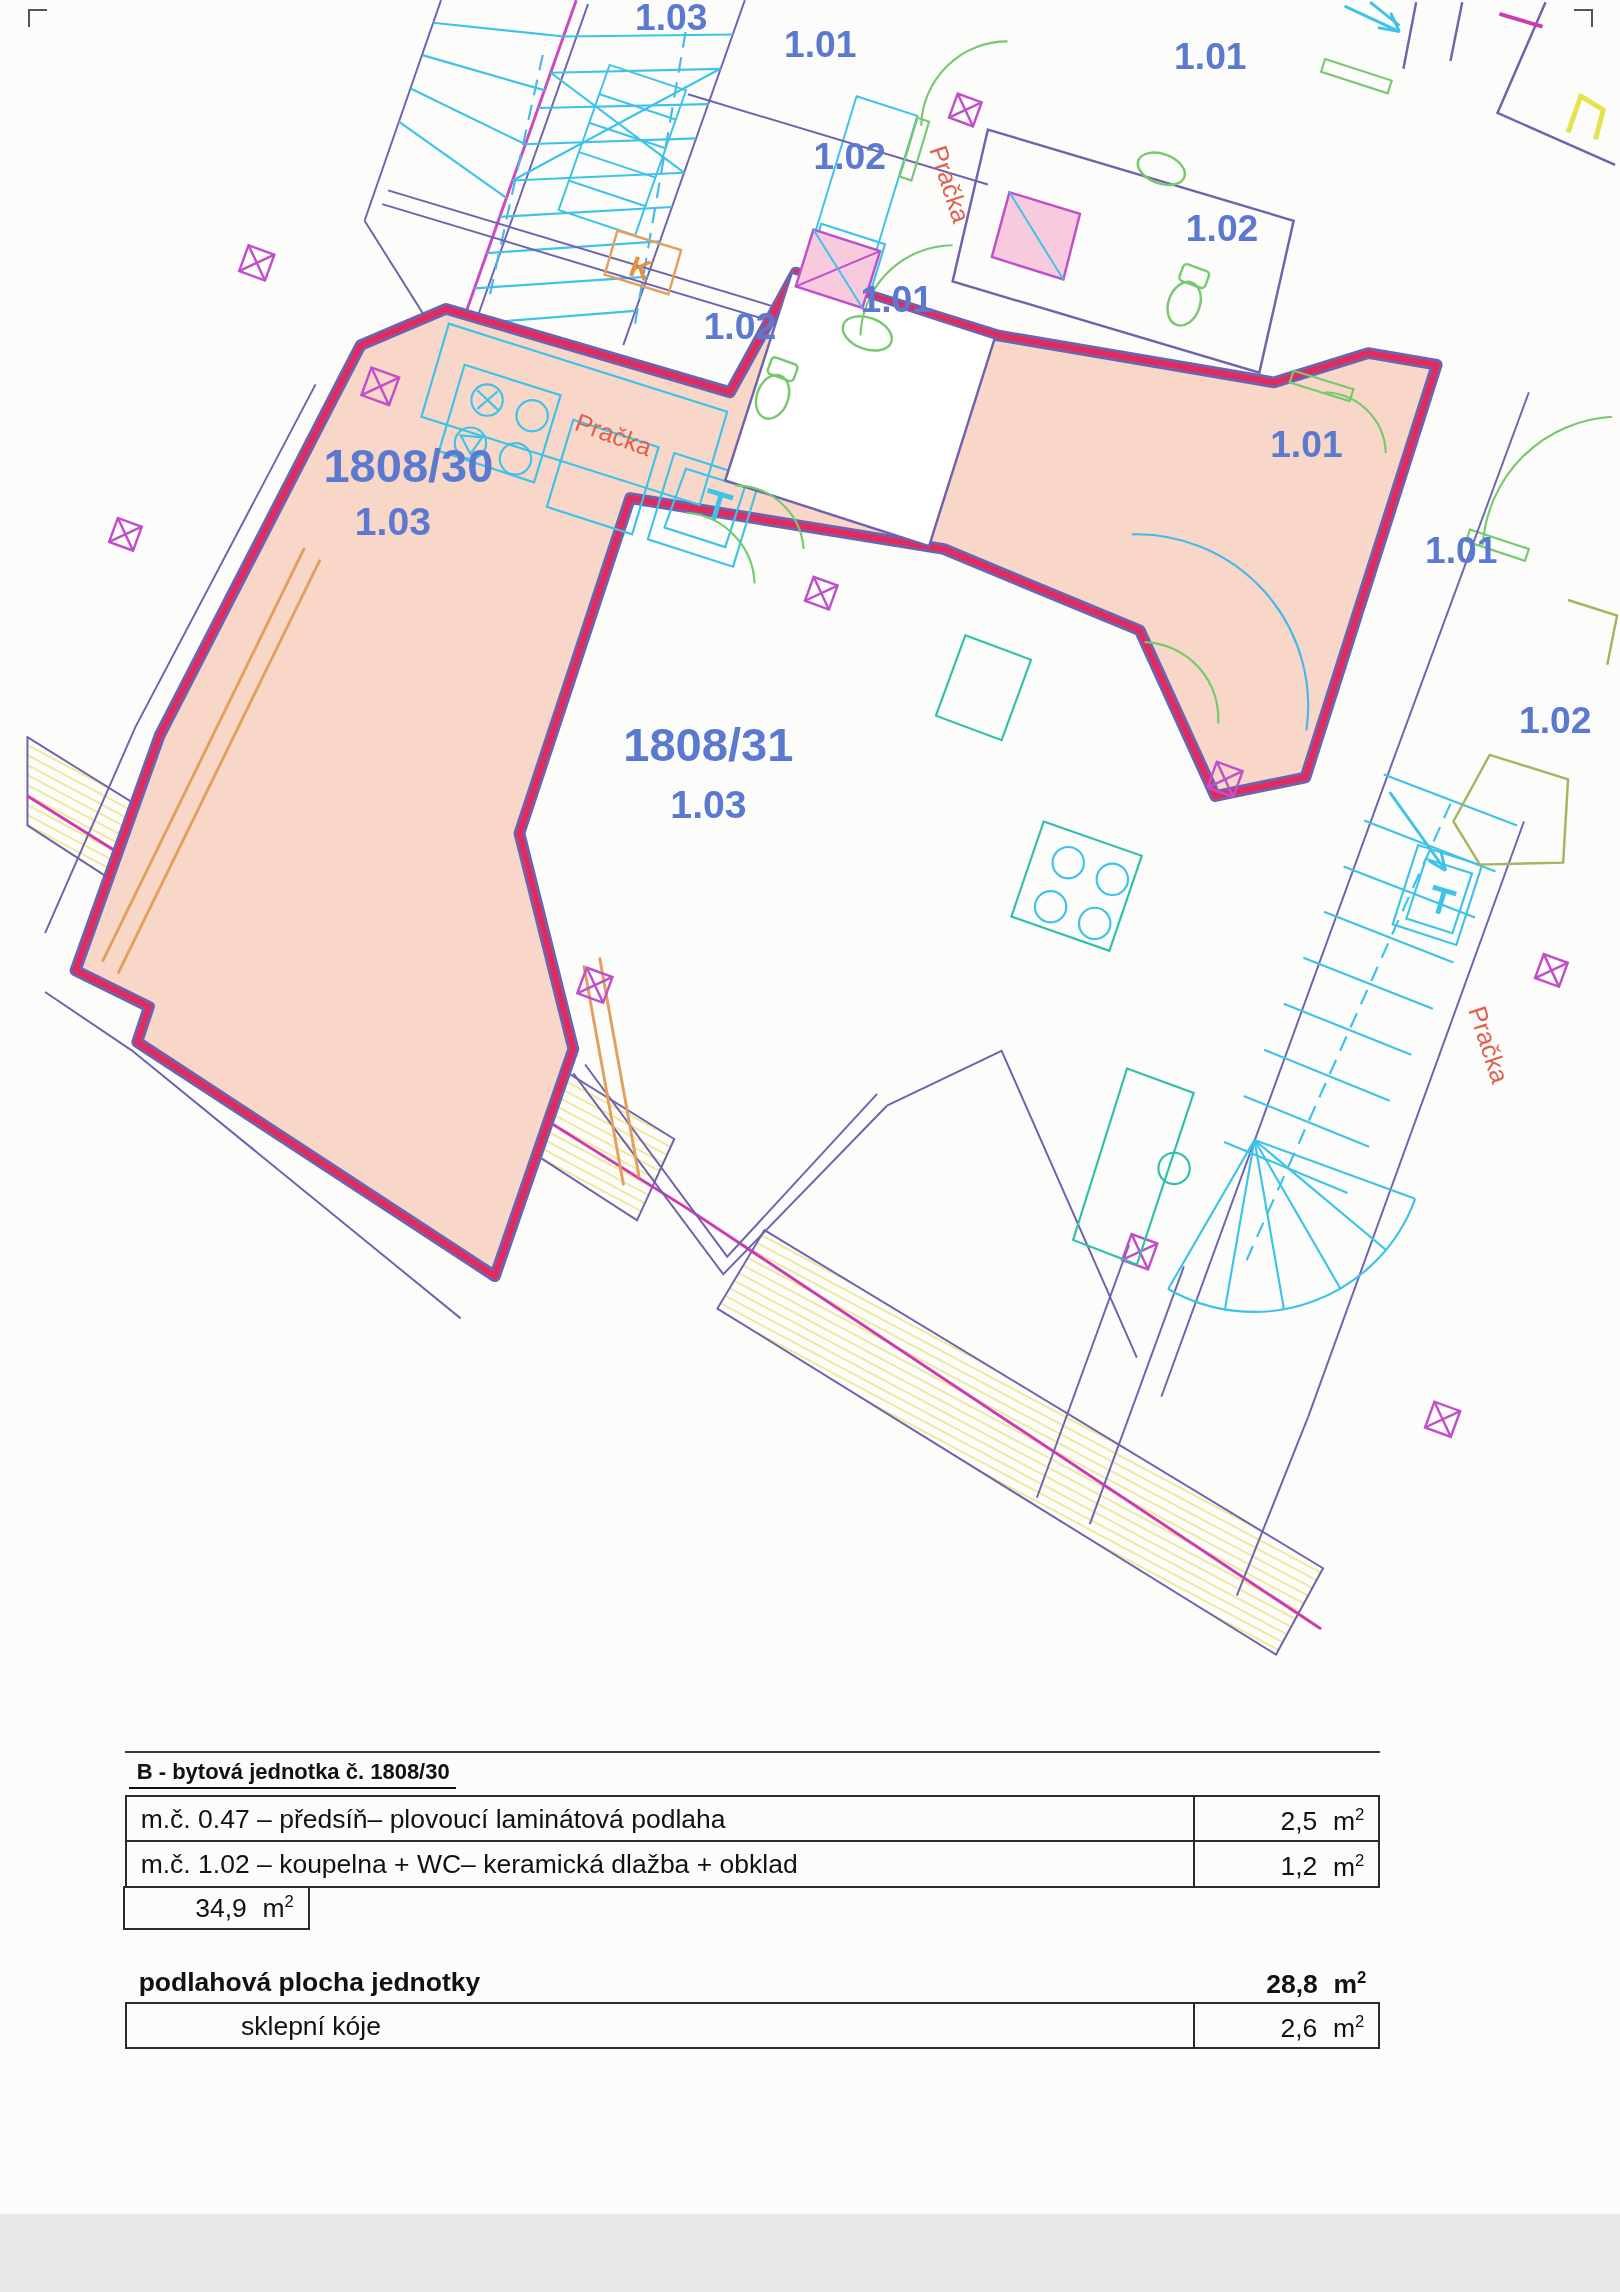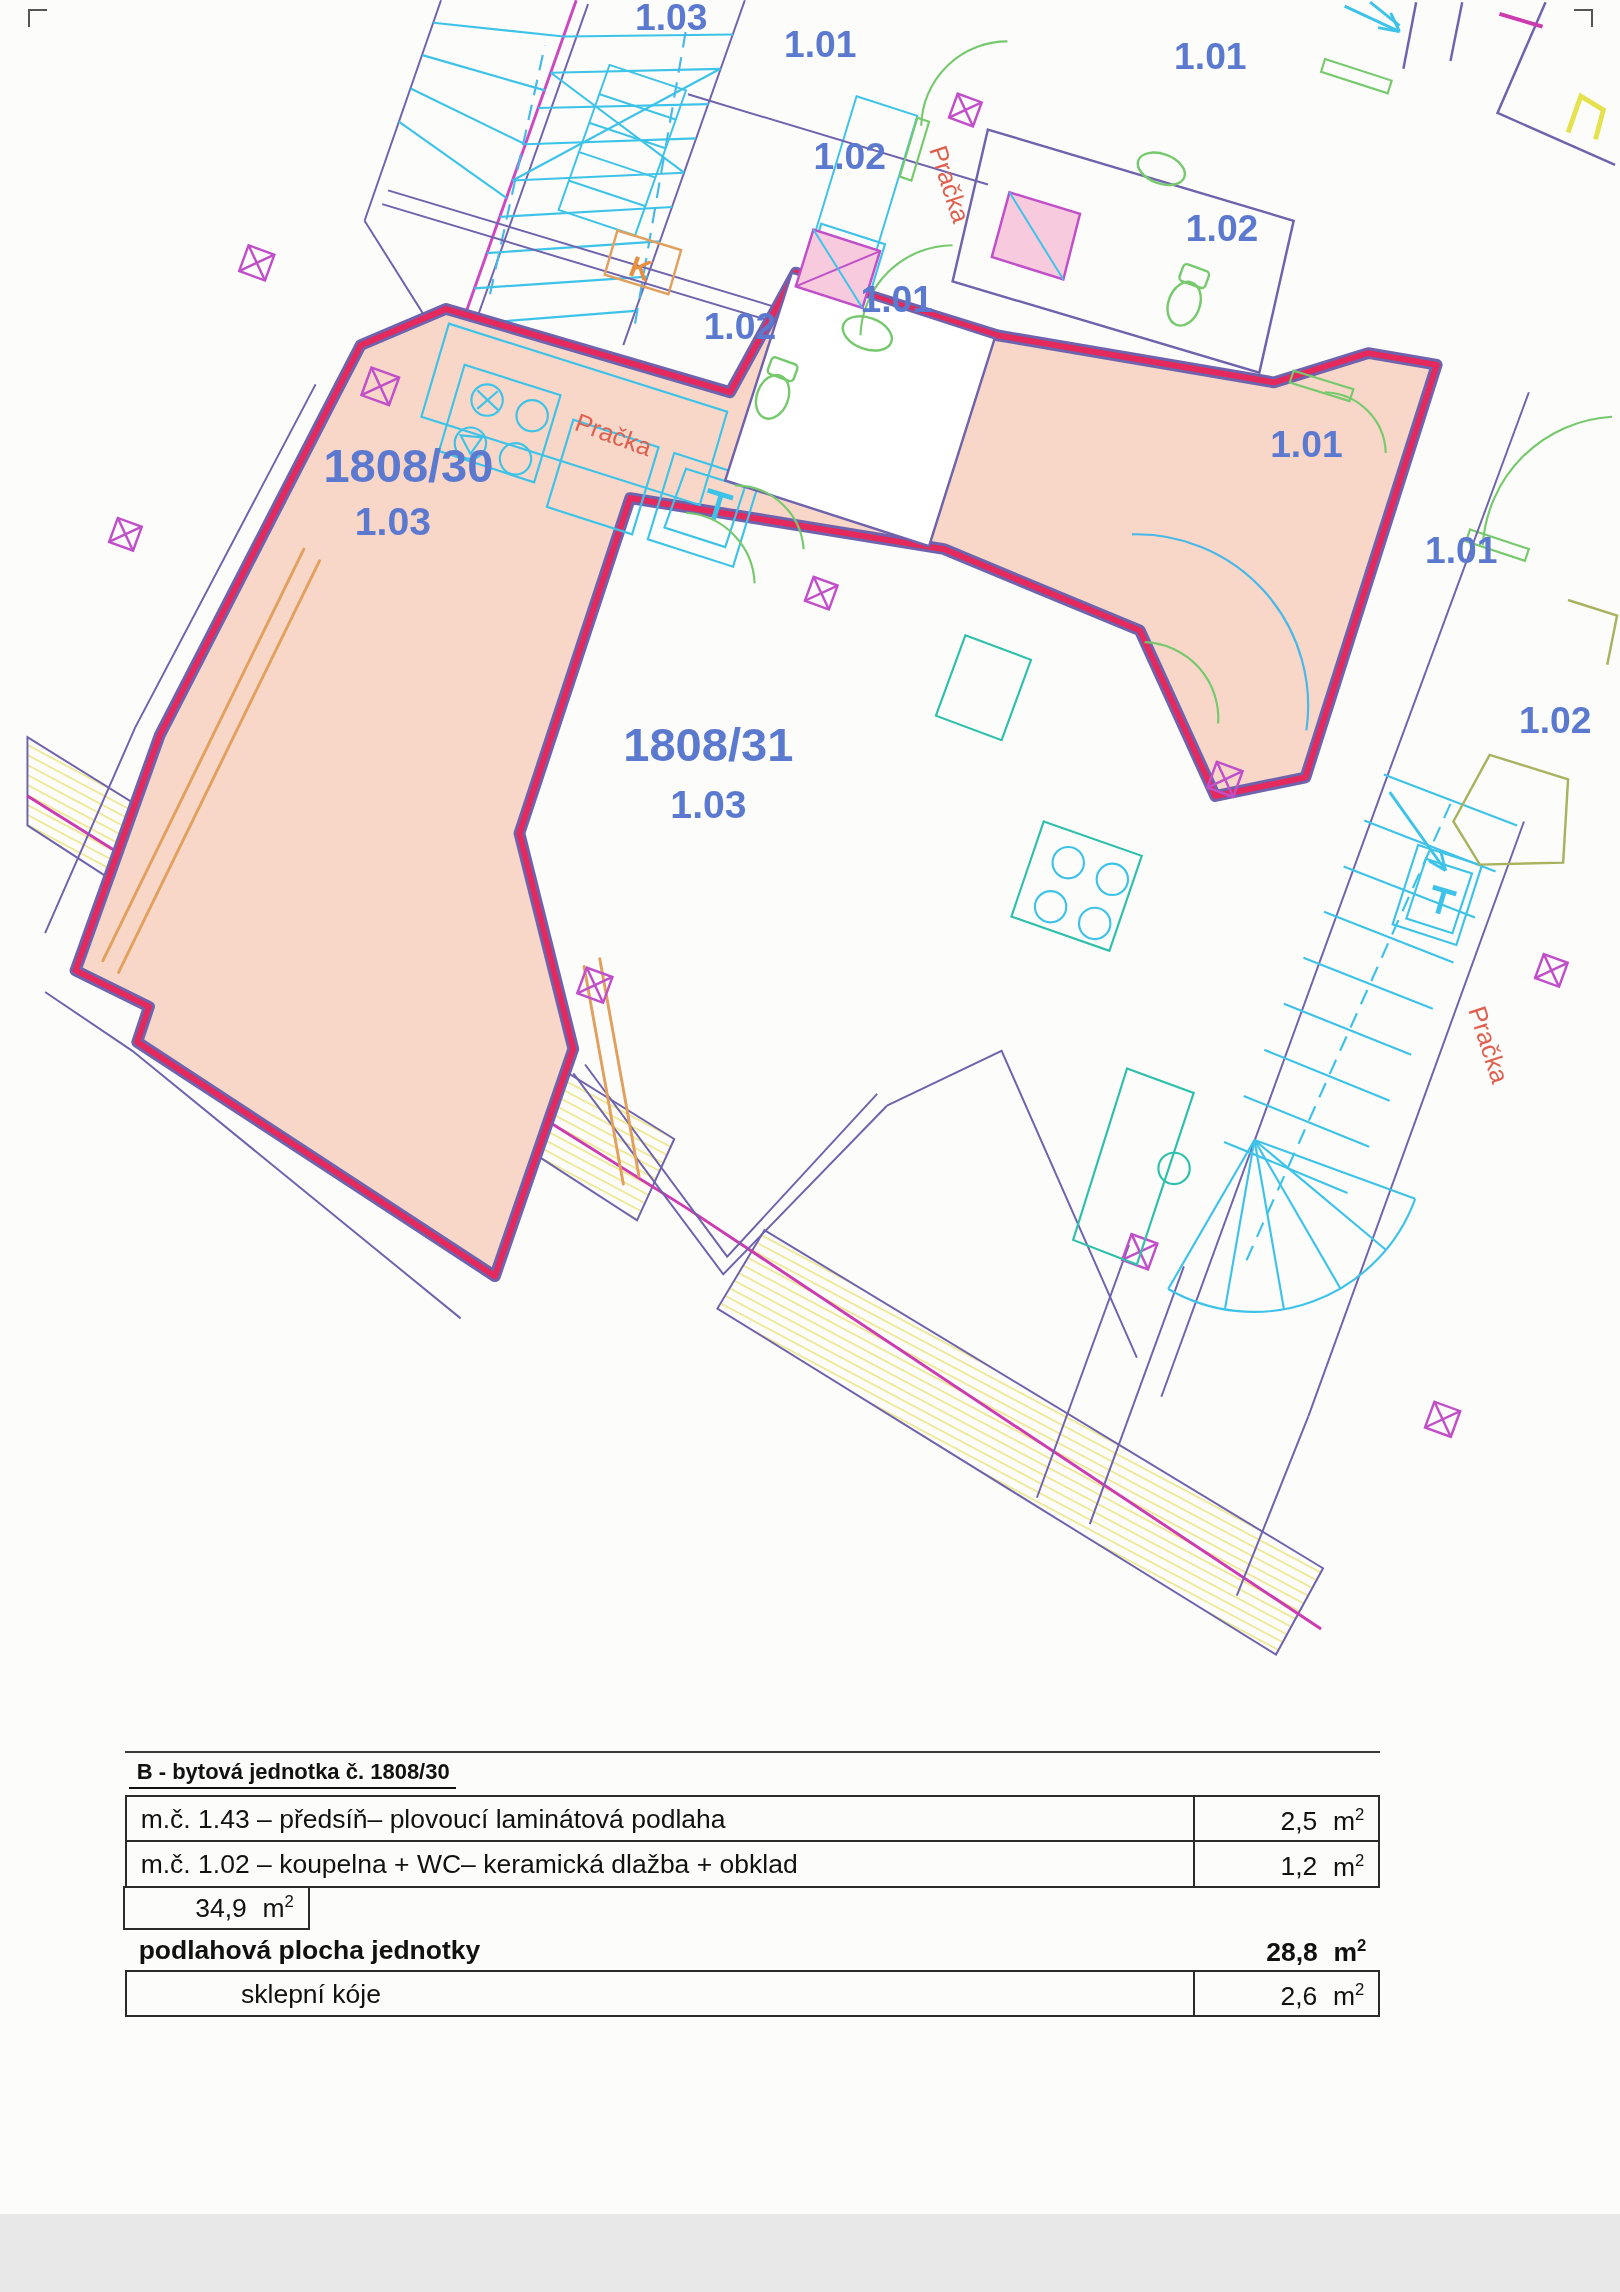--- a/index.html
+++ b/index.html
@@ -18,21 +18,21 @@
   #table-toprule{height:0;border-top:2px solid #3a3a3a;margin-bottom:5.9px;}
   #table-title{display:inline-block;font-size:22px;font-weight:bold;color:#111;
                border-bottom:2.9px solid #111;padding:0 5.9px 2px 7.8px;margin-left:3.9px;margin-bottom:7.8px;}
   .trow{display:flex;margin-top:-2px;}
   .trow .lab{flex:1;font-size:26.5px;color:#111;padding:6.9px 9.8px 5.9px 13.7px;}
   .trow .val{width:165px;font-size:26.5px;color:#111;display:flex;justify-content:flex-end;
              align-items:center;padding:3.9px 13.7px 3.9px 3.9px;gap:15.7px;}
   .trow.boxed .lab{border:2px solid #2b2b2b;}
   .trow.boxed .val{border:2px solid #2b2b2b;border-left:2px solid #2b2b2b;margin-left:-2px;align-items:flex-end;}
   .trow.plain{font-weight:bold;}
-  .trow.plain .lab{border:none;}
+  .trow.plain .lab{border:none;margin-top:32px;}
   .trow.plain .val{border:none;align-items:flex-end;}
   .trow .val sup{font-size:16.7px;}
   .trow.indent .lab{padding-left:114px;}
 </style>
 </head>
 <body>
 
 <div id="page">
 
   <div class="corner tl" style="left:28px;top:8.8px;"></div>
@@ -338,21 +338,21 @@
       <text x="640" y="280" font-size="30" fill="#e89040" font-weight="bold" transform="rotate(20 640 280)">K</text>
     </g>
   </svg>
 
   
   <div id="area-table">
     <div id="table-toprule"></div>
     <div id="table-title">B - bytová jednotka č. 1808/30</div>
 
     <div class="trow boxed">
-      <div class="lab">m.č. 1.43 – předsíň– plovoucí laminátová podlaha</div>
+      <div class="lab">m.č. 0.47 – předsíň– plovoucí laminátová podlaha</div>
       <div class="val">
         <span>2,5</span>
         <span><span>m</span><sup>2</sup></span>
       </div>
     </div>
 
     <div class="trow boxed">
       <div class="lab">m.č. 1.02 – koupelna + WC– keramická dlažba + obklad</div>
       <div class="val">
         <span>1,2</span>

